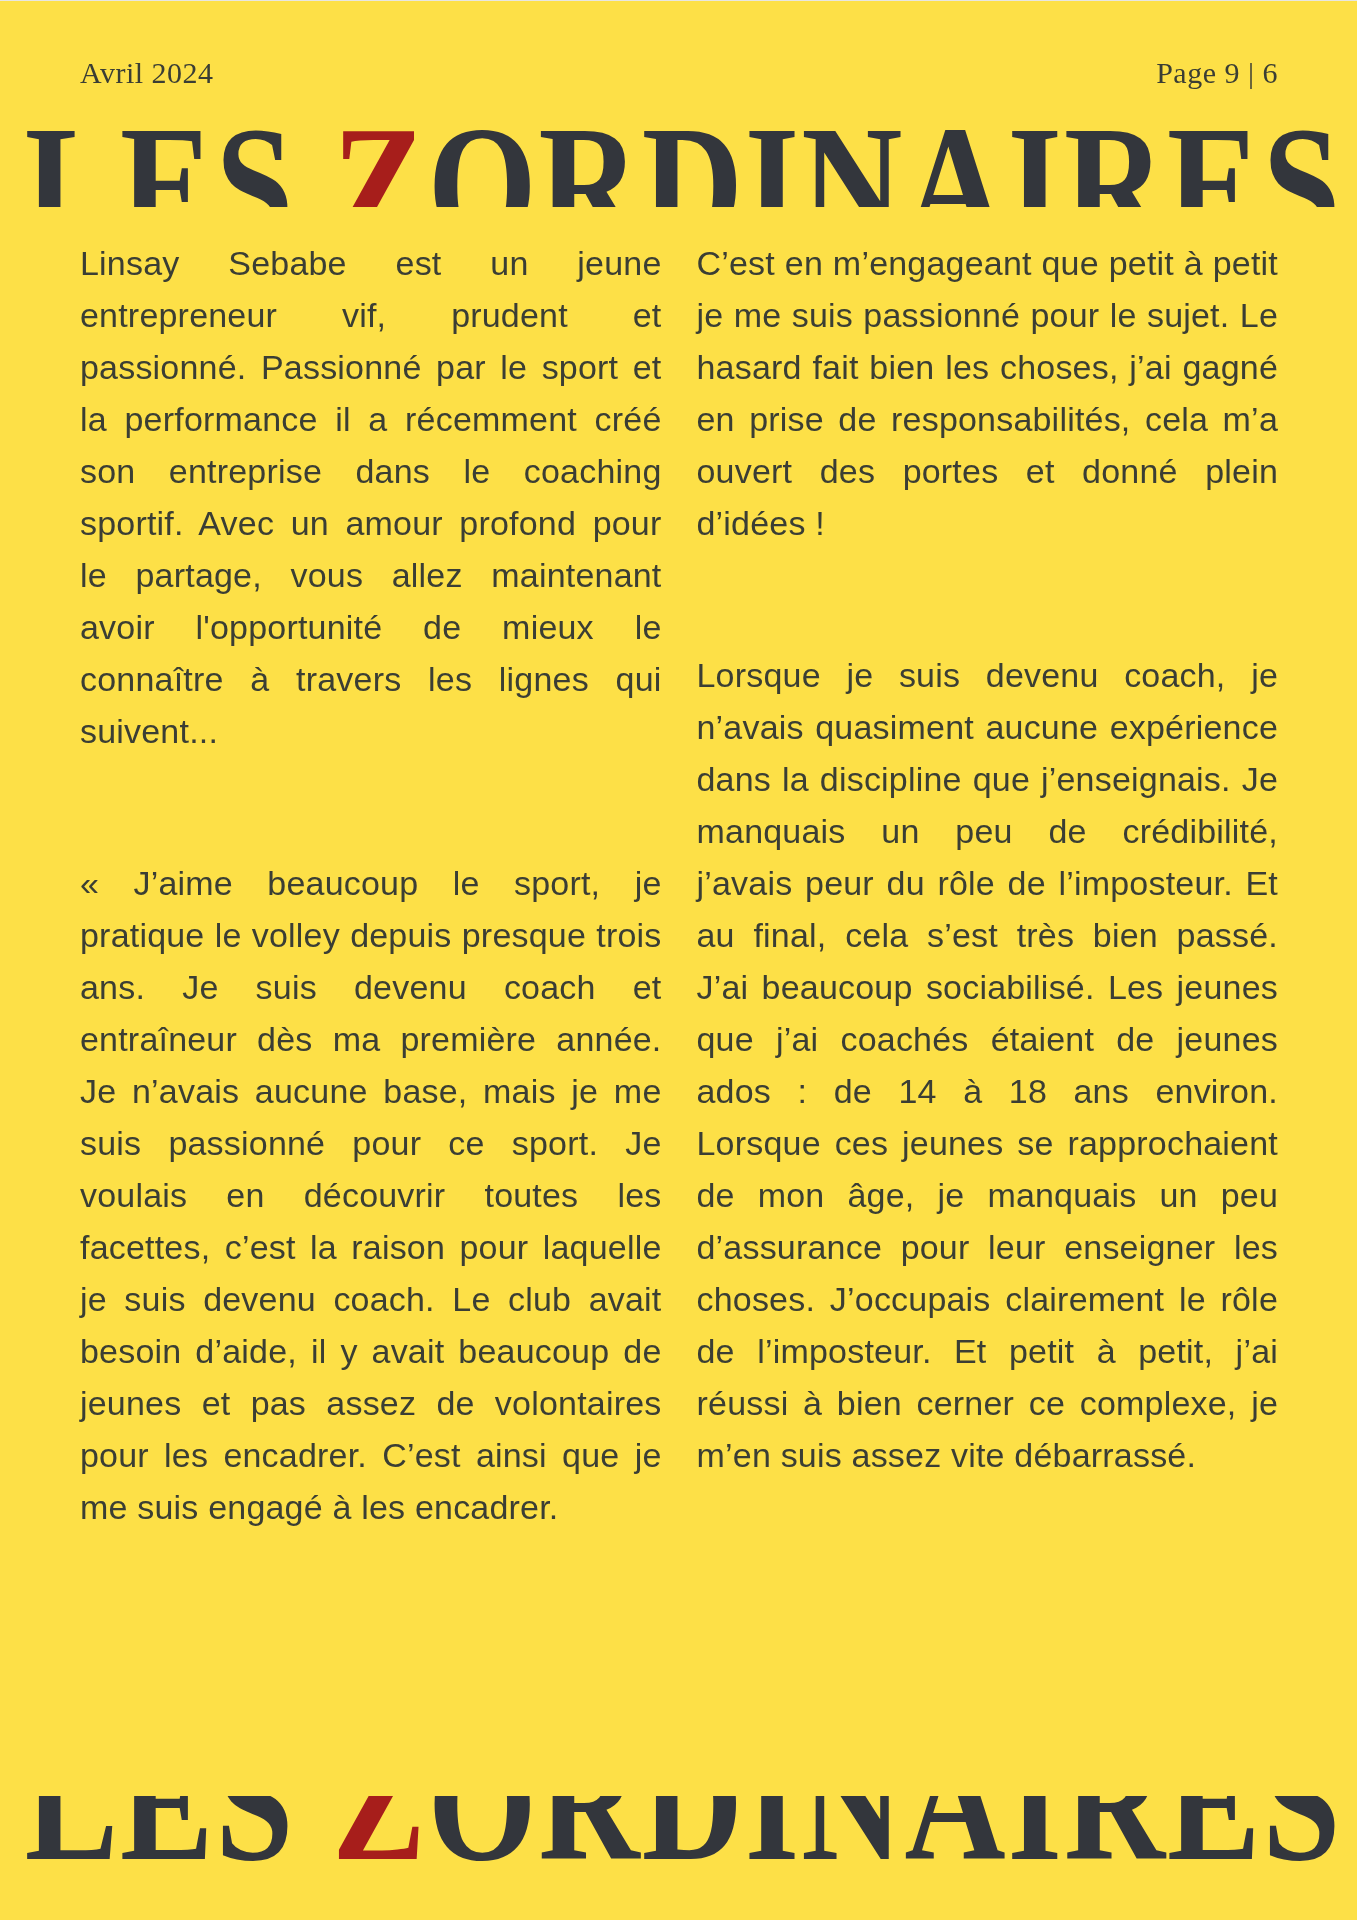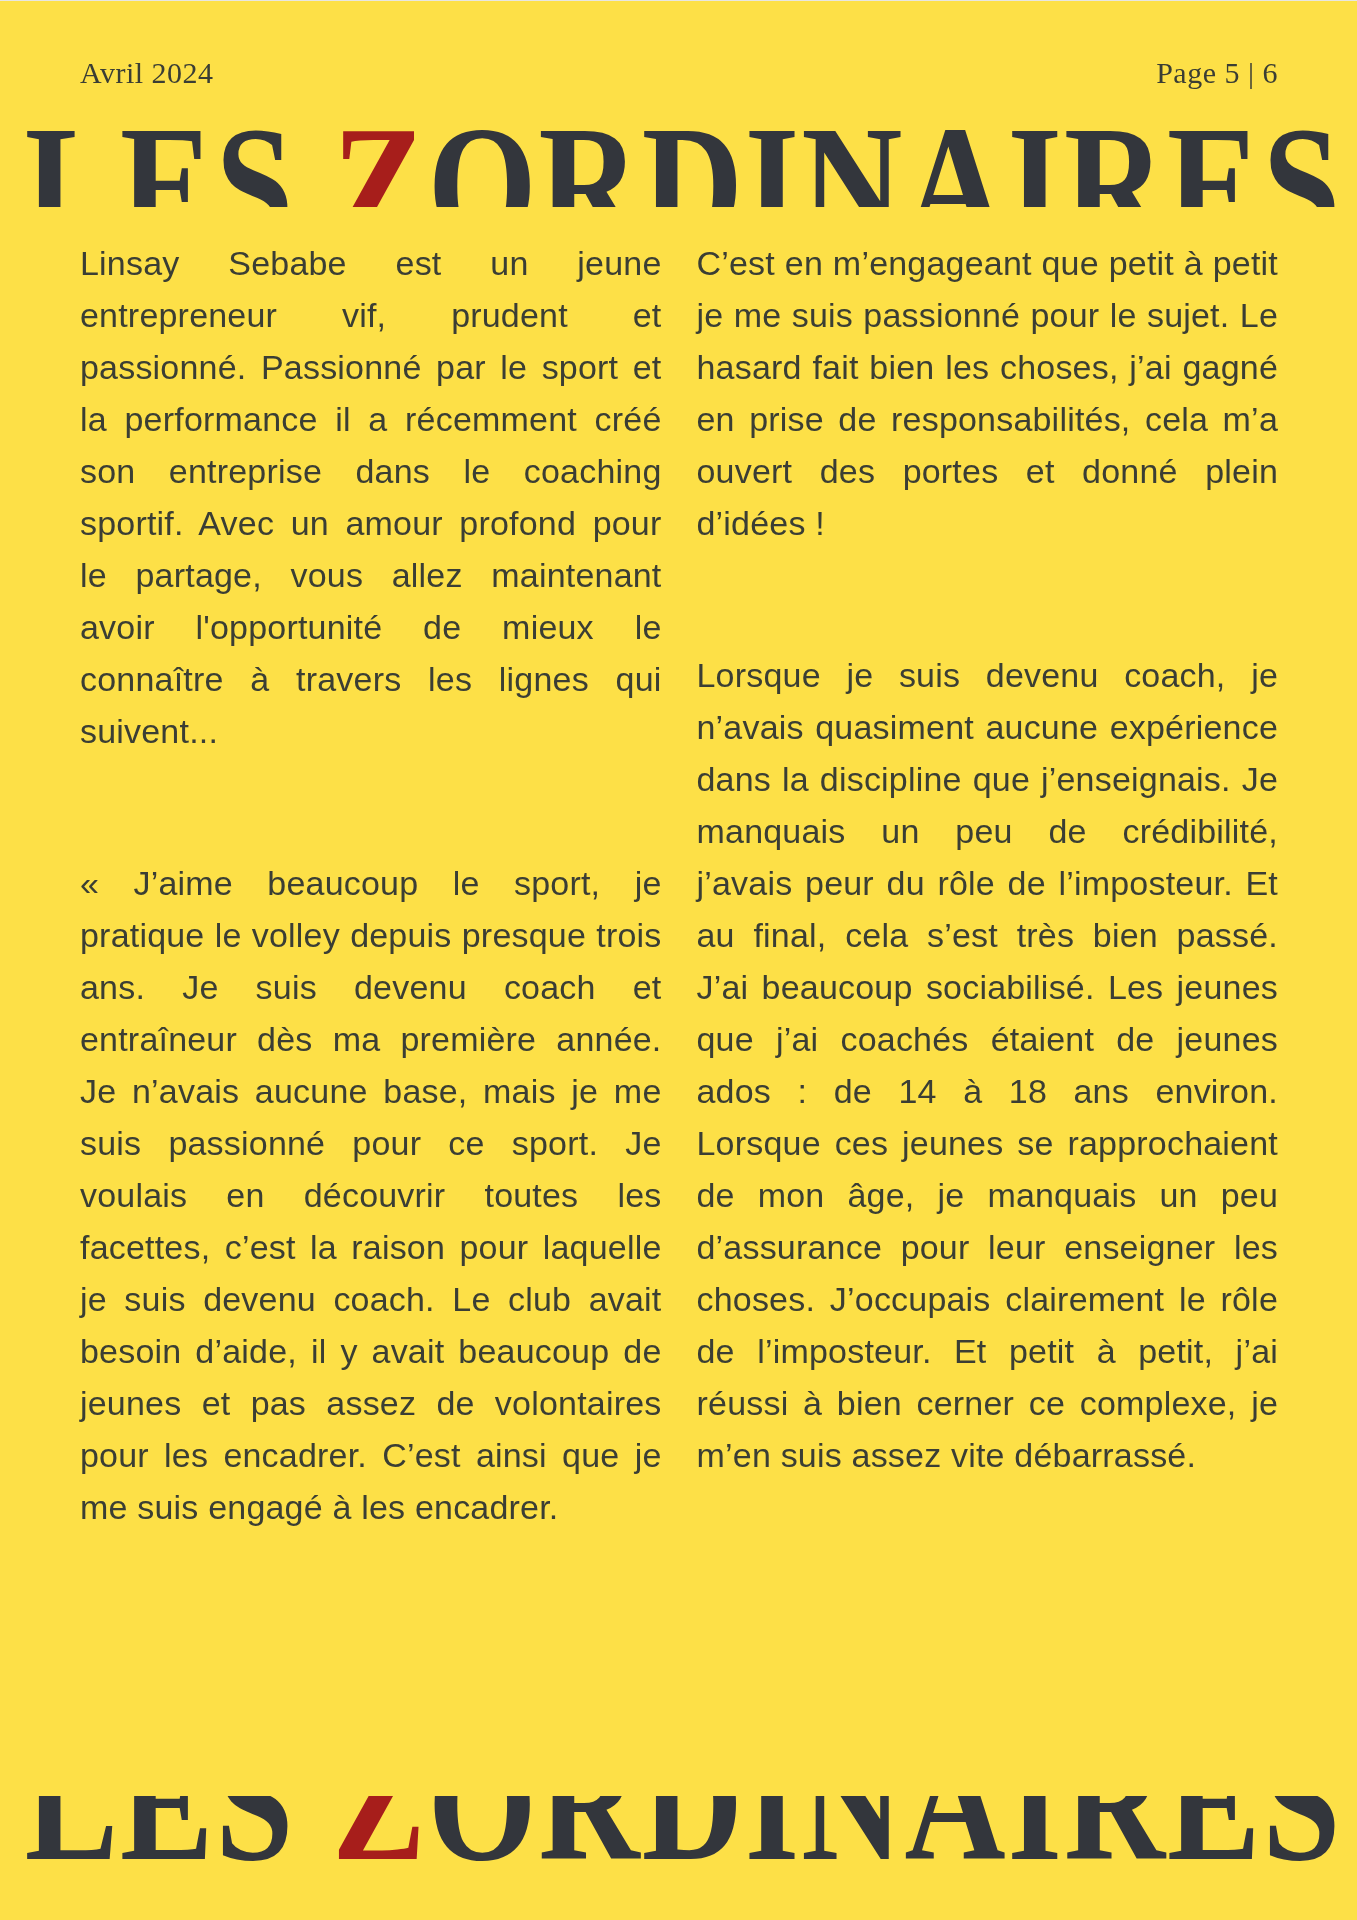--- a/index.html
+++ b/index.html
@@ -78,21 +78,21 @@
   }
   .col p + p { margin-top: 100px; }
 </style>
 </head>
 <body>
 
 <div class="page">
 
   <div class="page-header">
     <span>Avril 2024</span>
-    <span>Page 5 | 6</span>
+    <span>Page 9 | 6</span>
   </div>
 
   <div class="masthead masthead-top">
     <div class="masthead-inner"><span>LES </span><span class="accent">Z</span><span>ORDINAIRES</span></div>
   </div>
 
   <div class="article">
     <div class="col">
       <p>Linsay Sebabe est un jeune entrepreneur vif, prudent et passionné. Passionné par le sport et la performance il a récemment créé son entreprise dans le coaching sportif. Avec un amour profond pour le partage, vous allez maintenant avoir l'opportunité de mieux le connaître à travers les lignes qui suivent...</p>
       <p>« J’aime beaucoup le sport, je pratique le volley depuis presque trois ans. Je suis devenu coach et entraîneur dès ma première année. Je n’avais aucune base, mais je me suis passionné pour ce sport. Je voulais en découvrir toutes les facettes, c’est la raison pour laquelle je suis devenu coach. Le club avait besoin d’aide, il y avait beaucoup de jeunes et pas assez de volontaires pour les encadrer. C’est ainsi que je me suis engagé à les encadrer.</p>

